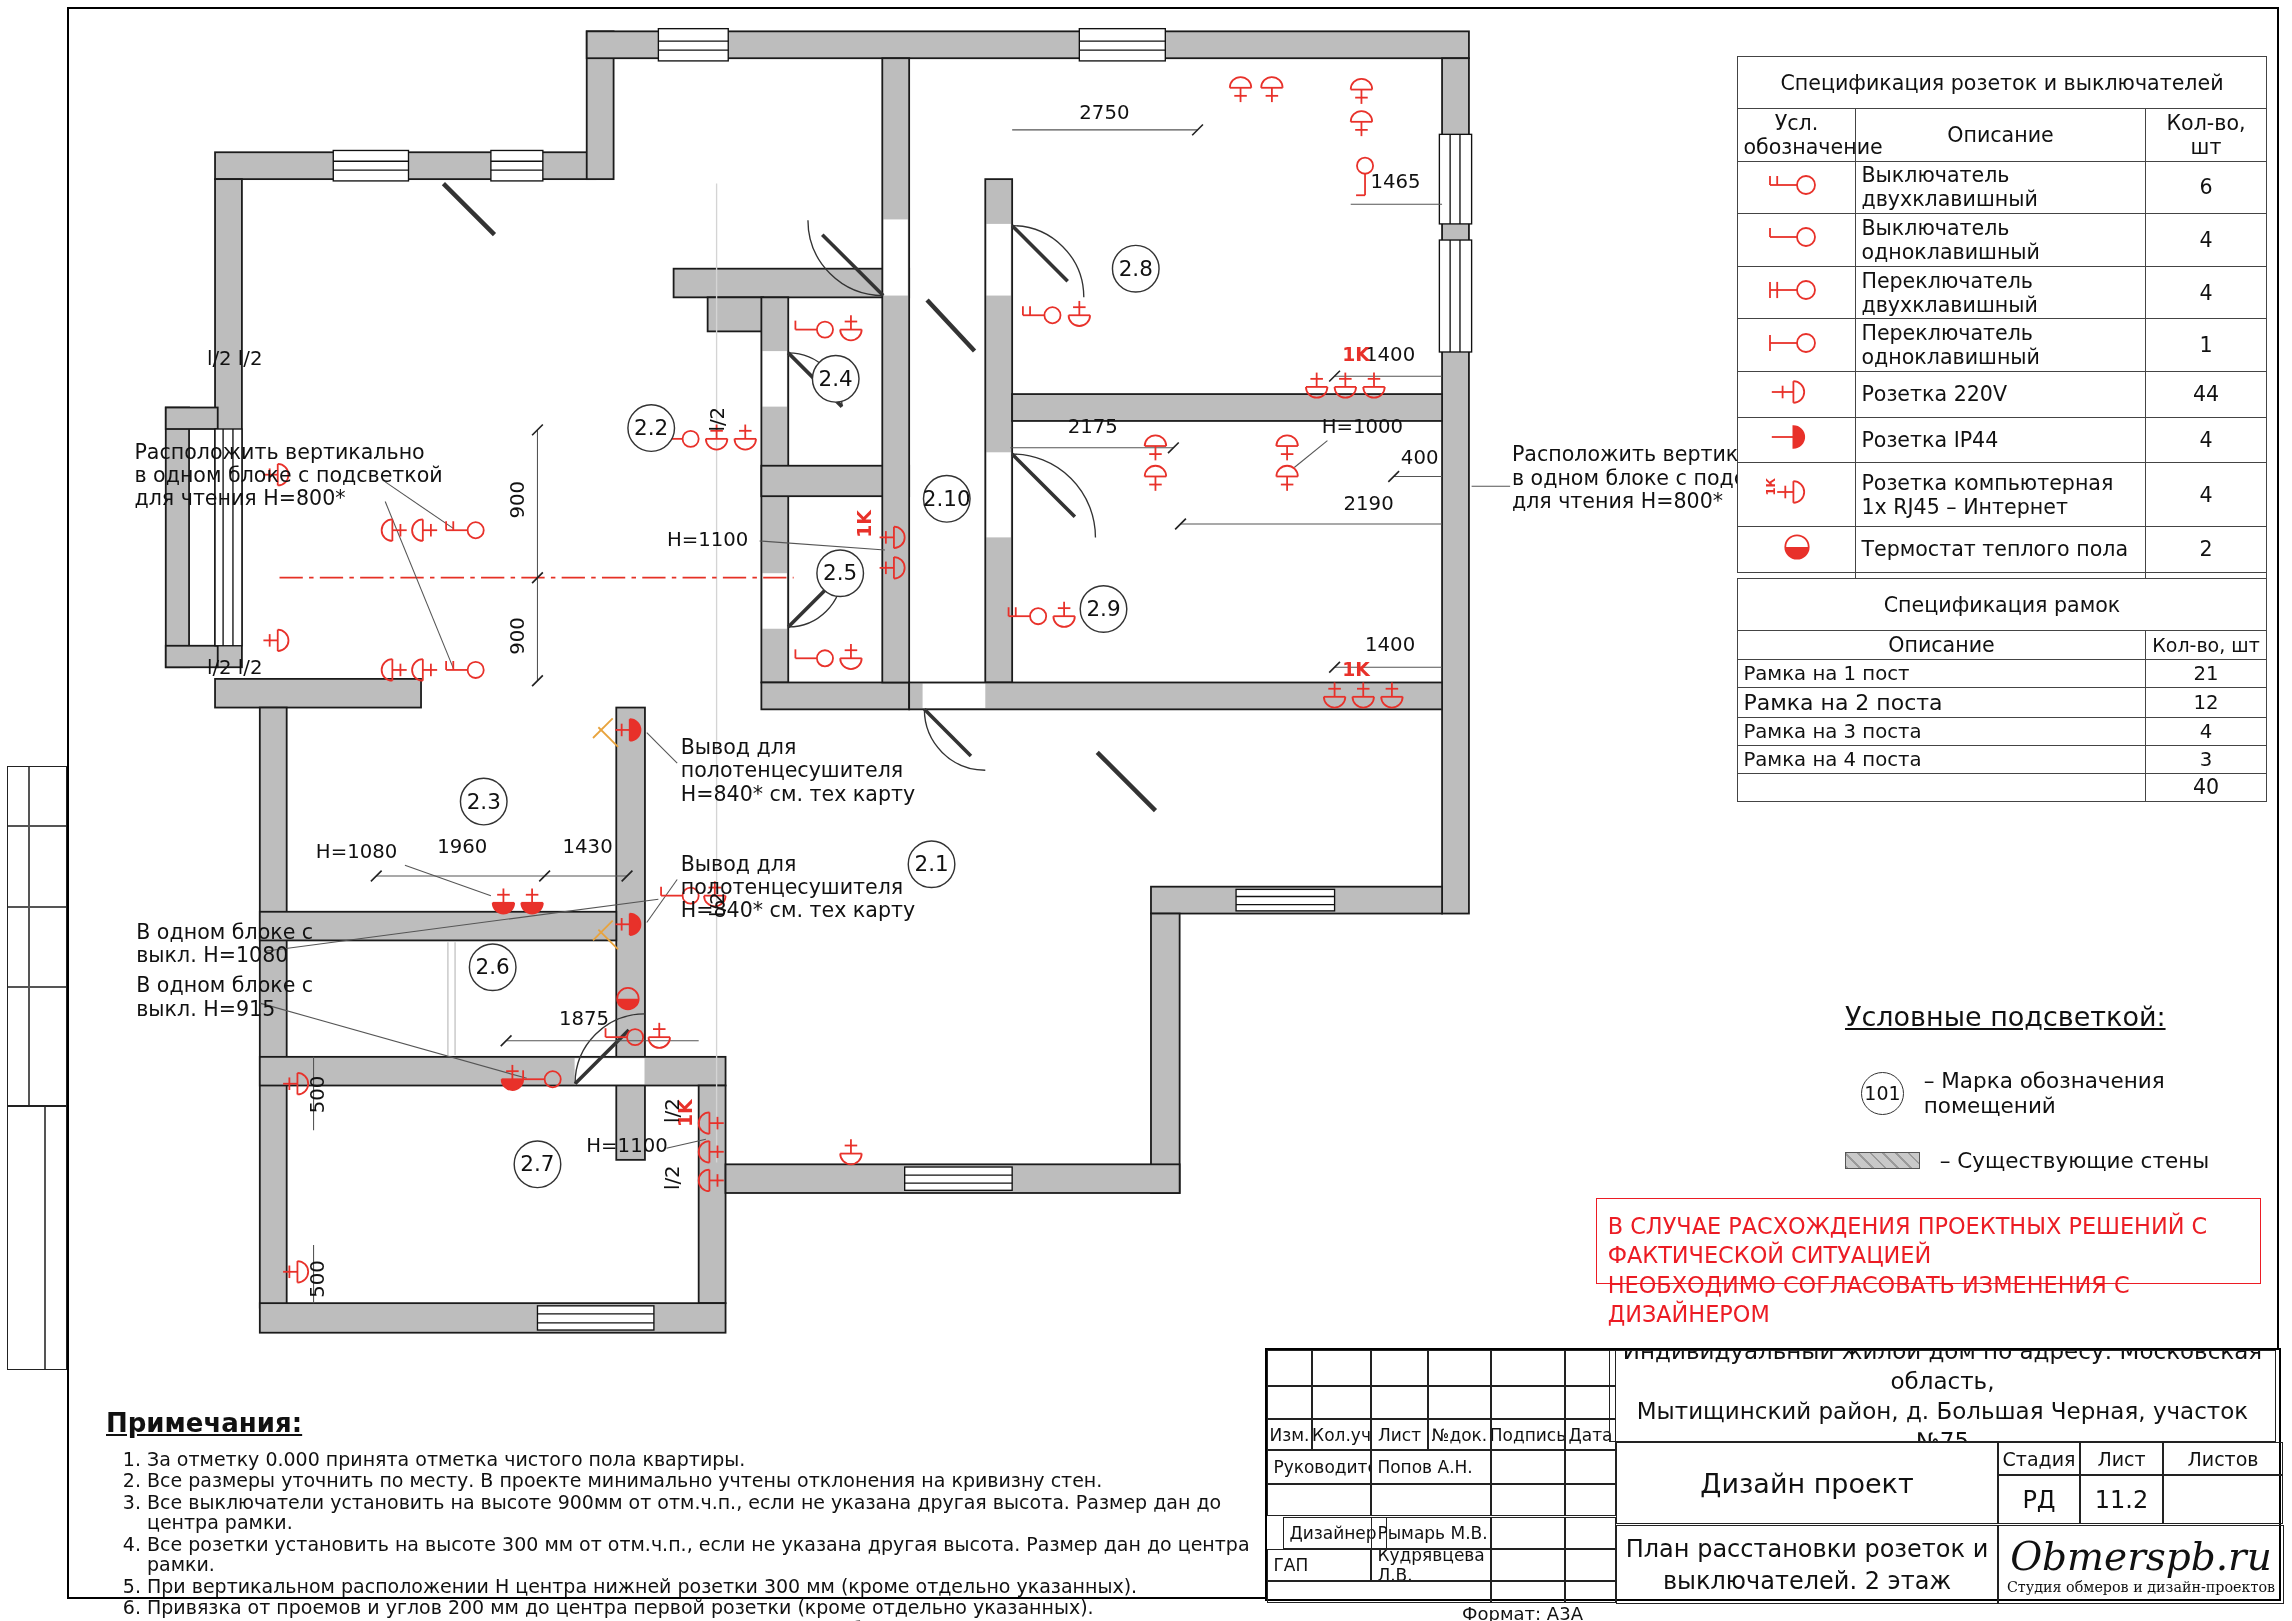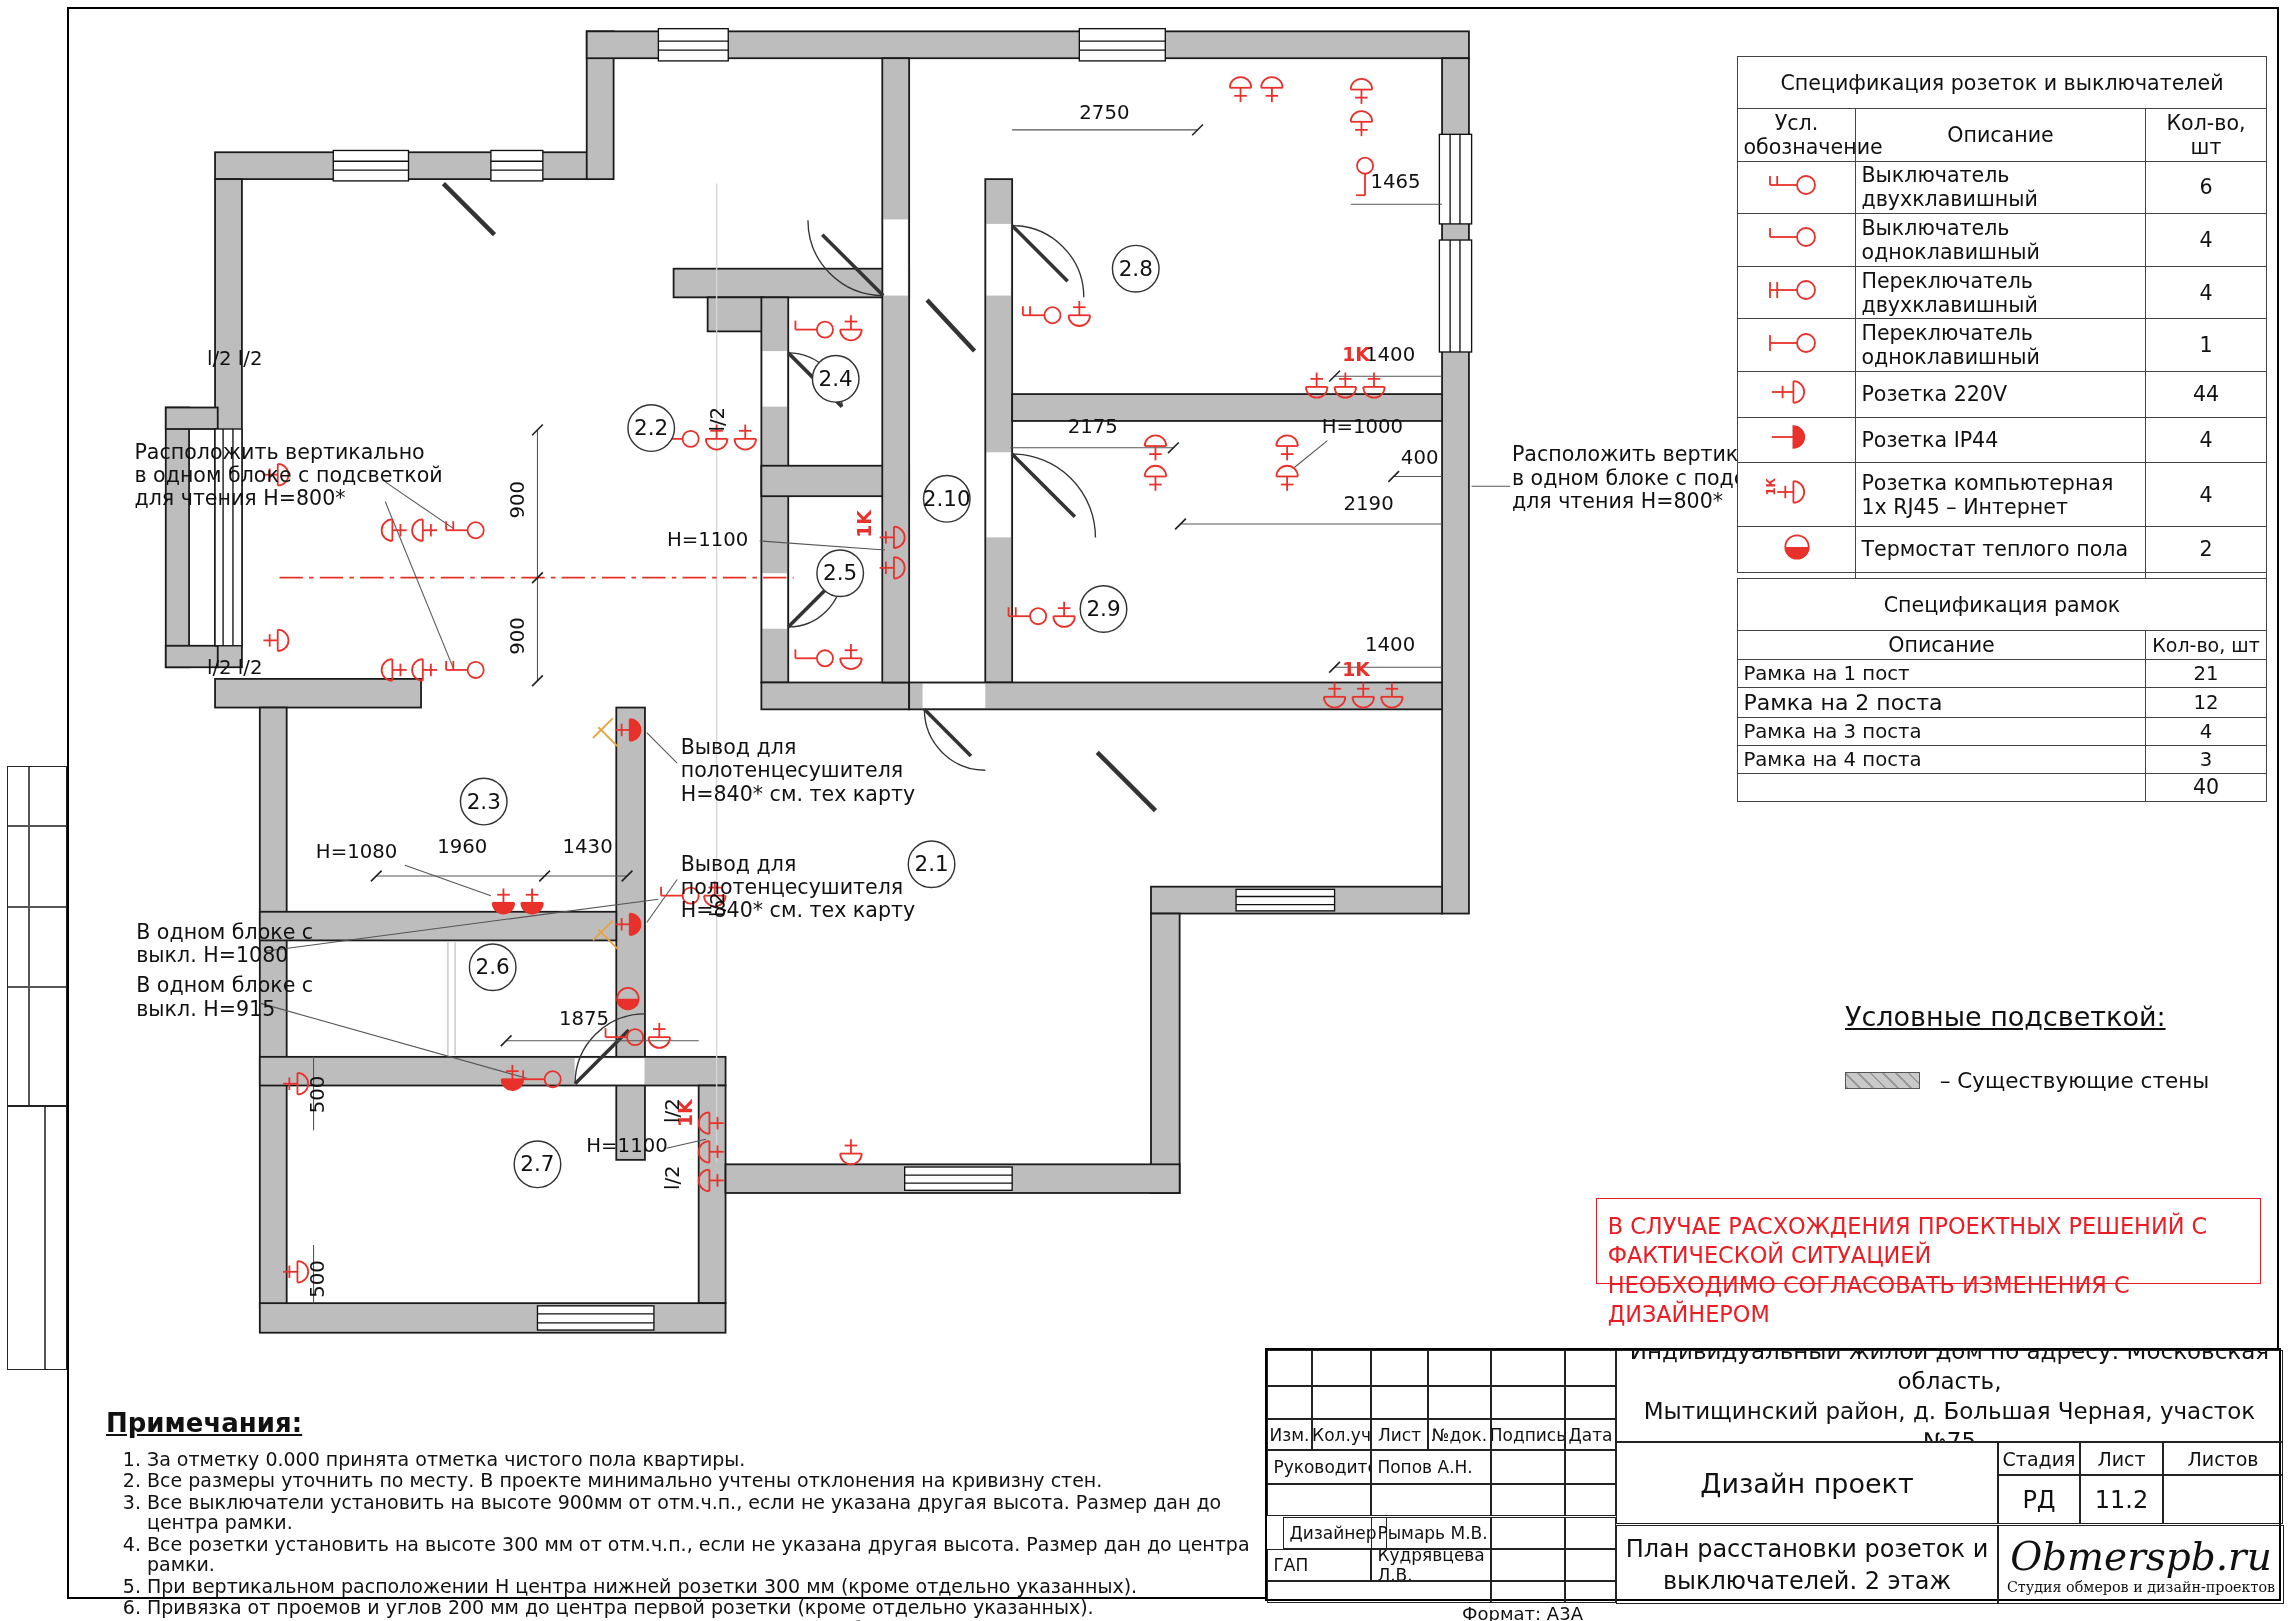--- a/index.html
+++ b/index.html
@@ -779,20 +779,24 @@
       <tr style="height:28px;">
           <td></td>
         <td class="qty">40</td>
         </tr>
     </tbody>
   </table>
 
   <div class="legend">
     <div class="lt">Условные подсветкой:</div>
     <div class="lrow">
+      <div class="lmark">101</div>
+      <div class="ltext">– Марка обозначения помещений</div>
+    </div>
+    <div class="lrow">
       <div class="lbar"></div>
       <div class="ltext">– Существующие стены</div>
     </div>
   </div>
 
   <div class="warn">
     <div>В СЛУЧАЕ РАСХОЖДЕНИЯ ПРОЕКТНЫХ РЕШЕНИЙ С ФАКТИЧЕСКОЙ СИТУАЦИЕЙ</div>
     <div>НЕОБХОДИМО СОГЛАСОВАТЬ ИЗМЕНЕНИЯ С ДИЗАЙНЕРОМ</div>
   </div>
 
@@ -843,21 +847,21 @@
     <div class="cell" style="left:224px;top:167px;width:74px;height:32px;"></div>
     <div class="cell" style="left:298px;top:167px;width:51px;height:32px;"></div>
     <div class="cell l" style="left:0;top:199px;width:104px;height:32px;font-size:17px;">ГАП</div>
     <div class="cell l" style="left:104px;top:199px;width:120px;height:32px;font-size:17px;">Кудрявцева Л.В.</div>
     <div class="cell" style="left:224px;top:199px;width:74px;height:32px;"></div>
     <div class="cell" style="left:298px;top:199px;width:51px;height:32px;"></div>
     <div class="cell" style="left:0;top:231px;width:224px;height:22.4px;"></div>
     <div class="cell" style="left:224px;top:231px;width:74px;height:22.4px;"></div>
     <div class="cell" style="left:298px;top:231px;width:51px;height:22.4px;"></div>
 
-    <div class="cell addr" style="left:349px;top:0;width:667px;height:92px;flex-direction:column;">
+    <div class="cell addr" style="left:342px;top:0;width:667px;height:92px;flex-direction:column;">
       <div>Индивидуальный жилой дом по адресу: Московская область,</div>
       <div>Мытищинский район, д. Большая Черная, участок №75</div>
     </div>
     <div class="cell proj" style="left:349px;top:92px;width:382px;height:82px;">Дизайн проект</div>
     <div class="cell" style="left:731px;top:92px;width:82px;height:33px;">Стадия</div>
     <div class="cell" style="left:813px;top:92px;width:83px;height:33px;">Лист</div>
     <div class="cell" style="left:896px;top:92px;width:120px;height:33px;">Листов</div>
     <div class="cell" style="left:731px;top:125px;width:82px;height:49px;font-size:24px;">РД</div>
     <div class="cell" style="left:813px;top:125px;width:83px;height:49px;font-size:24px;">11.2</div>
     <div class="cell" style="left:896px;top:125px;width:120px;height:49px;font-size:24px;"></div>

